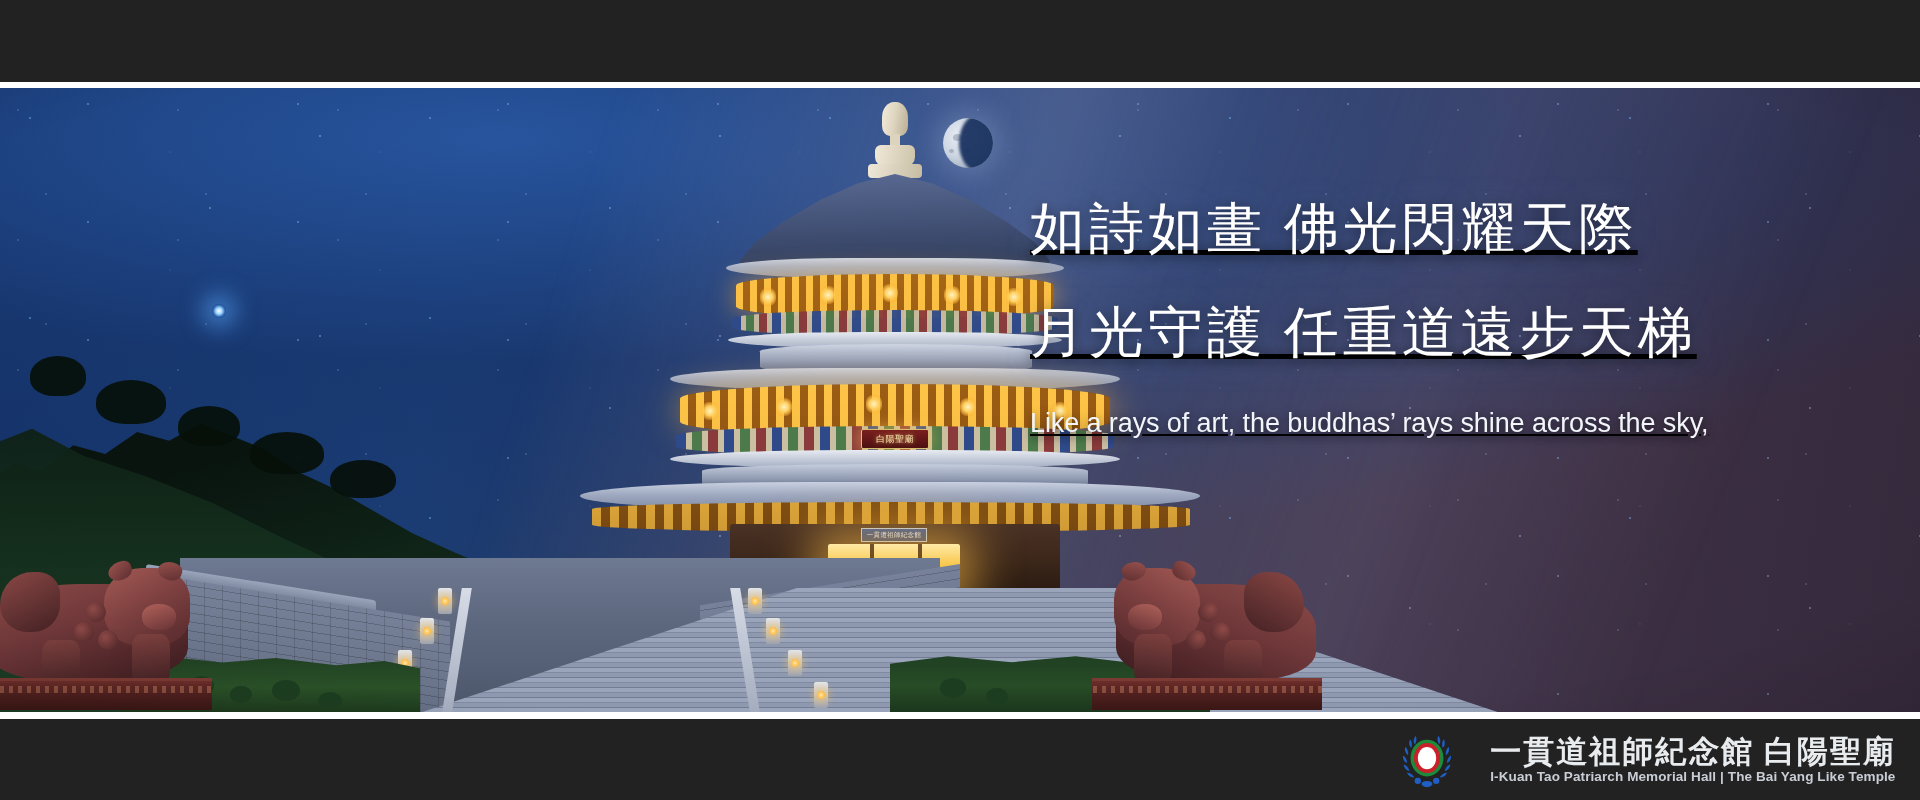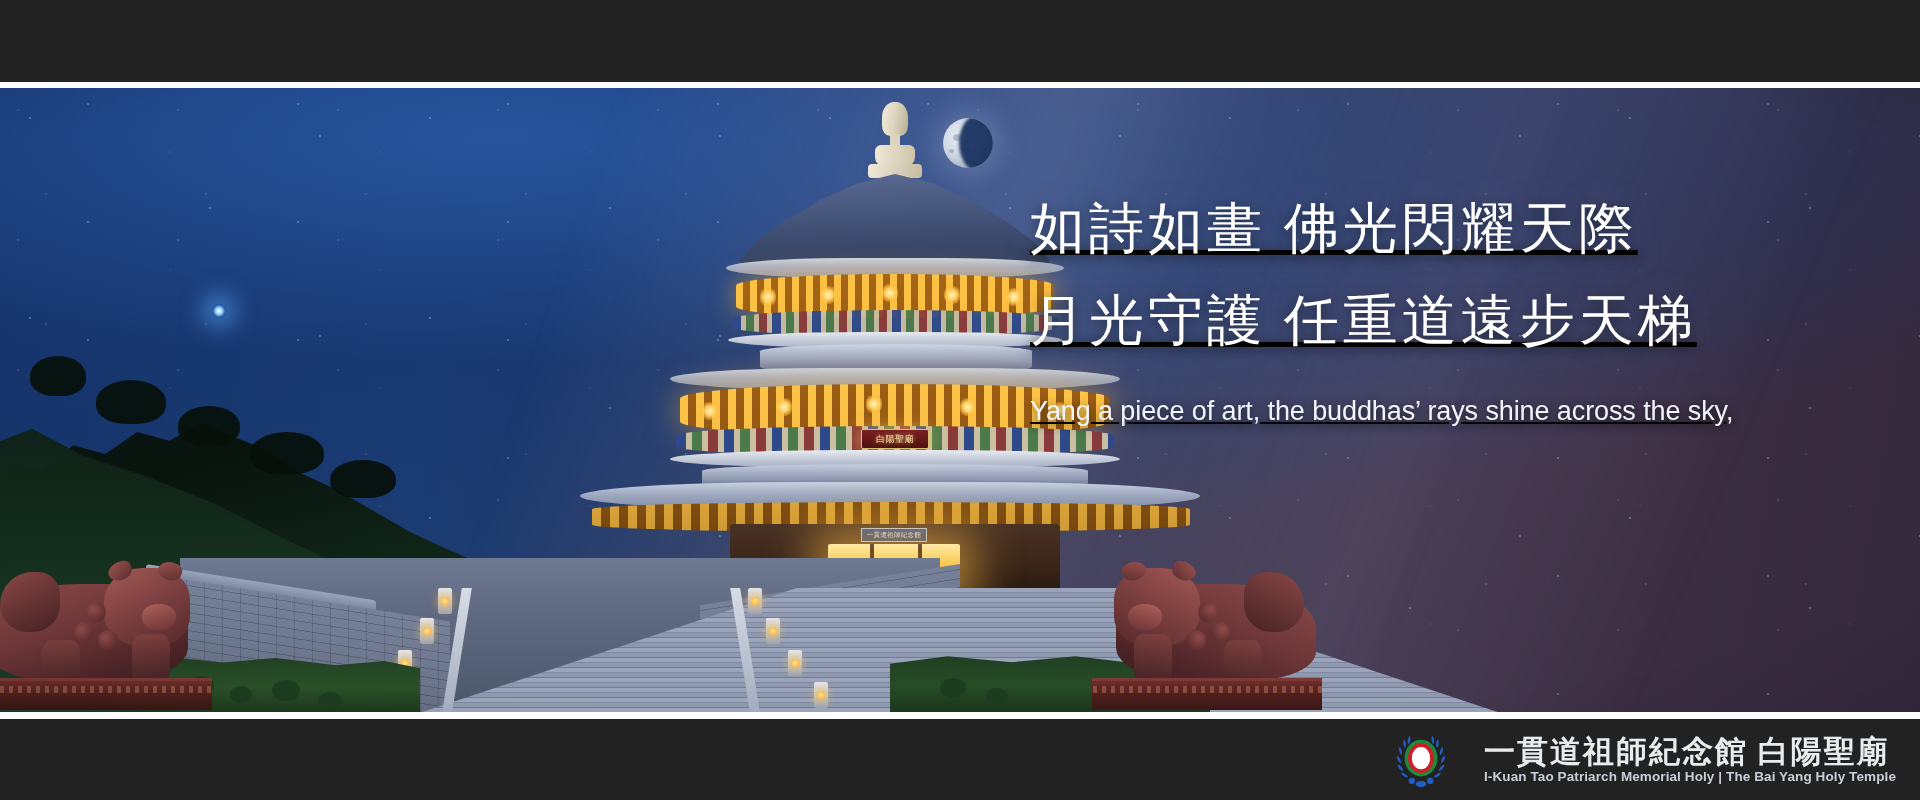--- a/index.html
+++ b/index.html
@@ -351,21 +351,21 @@
   .copy{ position:absolute; left:1030px; top:190px; width:830px; z-index:20;text-decoration:underline; }
   .cn-line{
     color:#ffffff;
     font-family:"Liberation Serif","DejaVu Serif", serif;
     font-size:55px;
     line-height:1.42;
     letter-spacing:4px;
     white-space:nowrap;
     text-shadow:0 2px 14px rgba(0,0,0,.55), 0 0 30px rgba(120,160,230,.28);
   }
-  .cn-line + .cn-line{ margin-top:14px; }
+  .cn-line + .cn-line{ margin-top:26px; }
   .en-block{ margin-top:34px; }
   .en-line{
     color:#f2f5fa;
     font-family:"Liberation Sans","DejaVu Sans", sans-serif;
     font-size:27px;
     line-height:1.30;
     letter-spacing:-.1px;
     white-space:nowrap;
     text-shadow:0 2px 10px rgba(0,0,0,.6);
   }
@@ -527,21 +527,21 @@
       <div class="lion-base"></div>
     </div>
 
     <div class="vignette"></div>
   </div>
 
   <div class="copy">
     <div class="cn-line">如詩如畫  佛光閃耀天際</div>
     <div class="cn-line">月光守護  任重道遠步天梯</div>
     <div class="en-block">
-      <div class="en-line">Yang a piece of art, the buddhas’ rays shine across the sky,</div>
+      <div class="en-line">Like a rays of art, the buddhas’ rays shine across the sky,</div>
     </div>
   </div>
 
   <div class="rule-bot"></div>
   <div class="bar-bot"></div>
 
   <div class="brand">
     <div class="emblem">
       <svg viewBox="0 0 64 64" width="62" height="62" aria-hidden="true">
         <g fill="#1f5fc4">
@@ -561,17 +561,17 @@
           <path d="M52.7 45.2c-1.6 3.3-4.6 5.2-7.5 4.7 1.9-3.2 4.8-4.9 7.5-4.7z"></path>
           <path d="M43.7 6.9c2.4 2.9 2.7 6.5.9 9.1-2-3.1-2.3-6.6-.9-9.1z"></path>
         </g>
         <ellipse cx="32" cy="30" rx="17" ry="19" fill="#1d8a3c"></ellipse>
         <ellipse cx="32" cy="30" rx="13.5" ry="15.5" fill="#c9202a"></ellipse>
         <ellipse cx="32" cy="30" rx="9.5" ry="11.5" fill="#ffffff"></ellipse>
       </svg>
     </div>
     <div class="brand-text">
       <div class="brand-cn">一貫道祖師紀念館 白陽聖廟</div>
-      <div class="brand-en">I-Kuan Tao Patriarch Memorial Holy | The Bai Yang Holy Temple</div>
+      <div class="brand-en">I-Kuan Tao Patriarch Memorial Hall | The Bai Yang Like Temple</div>
     </div>
   </div>
 
 </div>
 
 </body></html>

